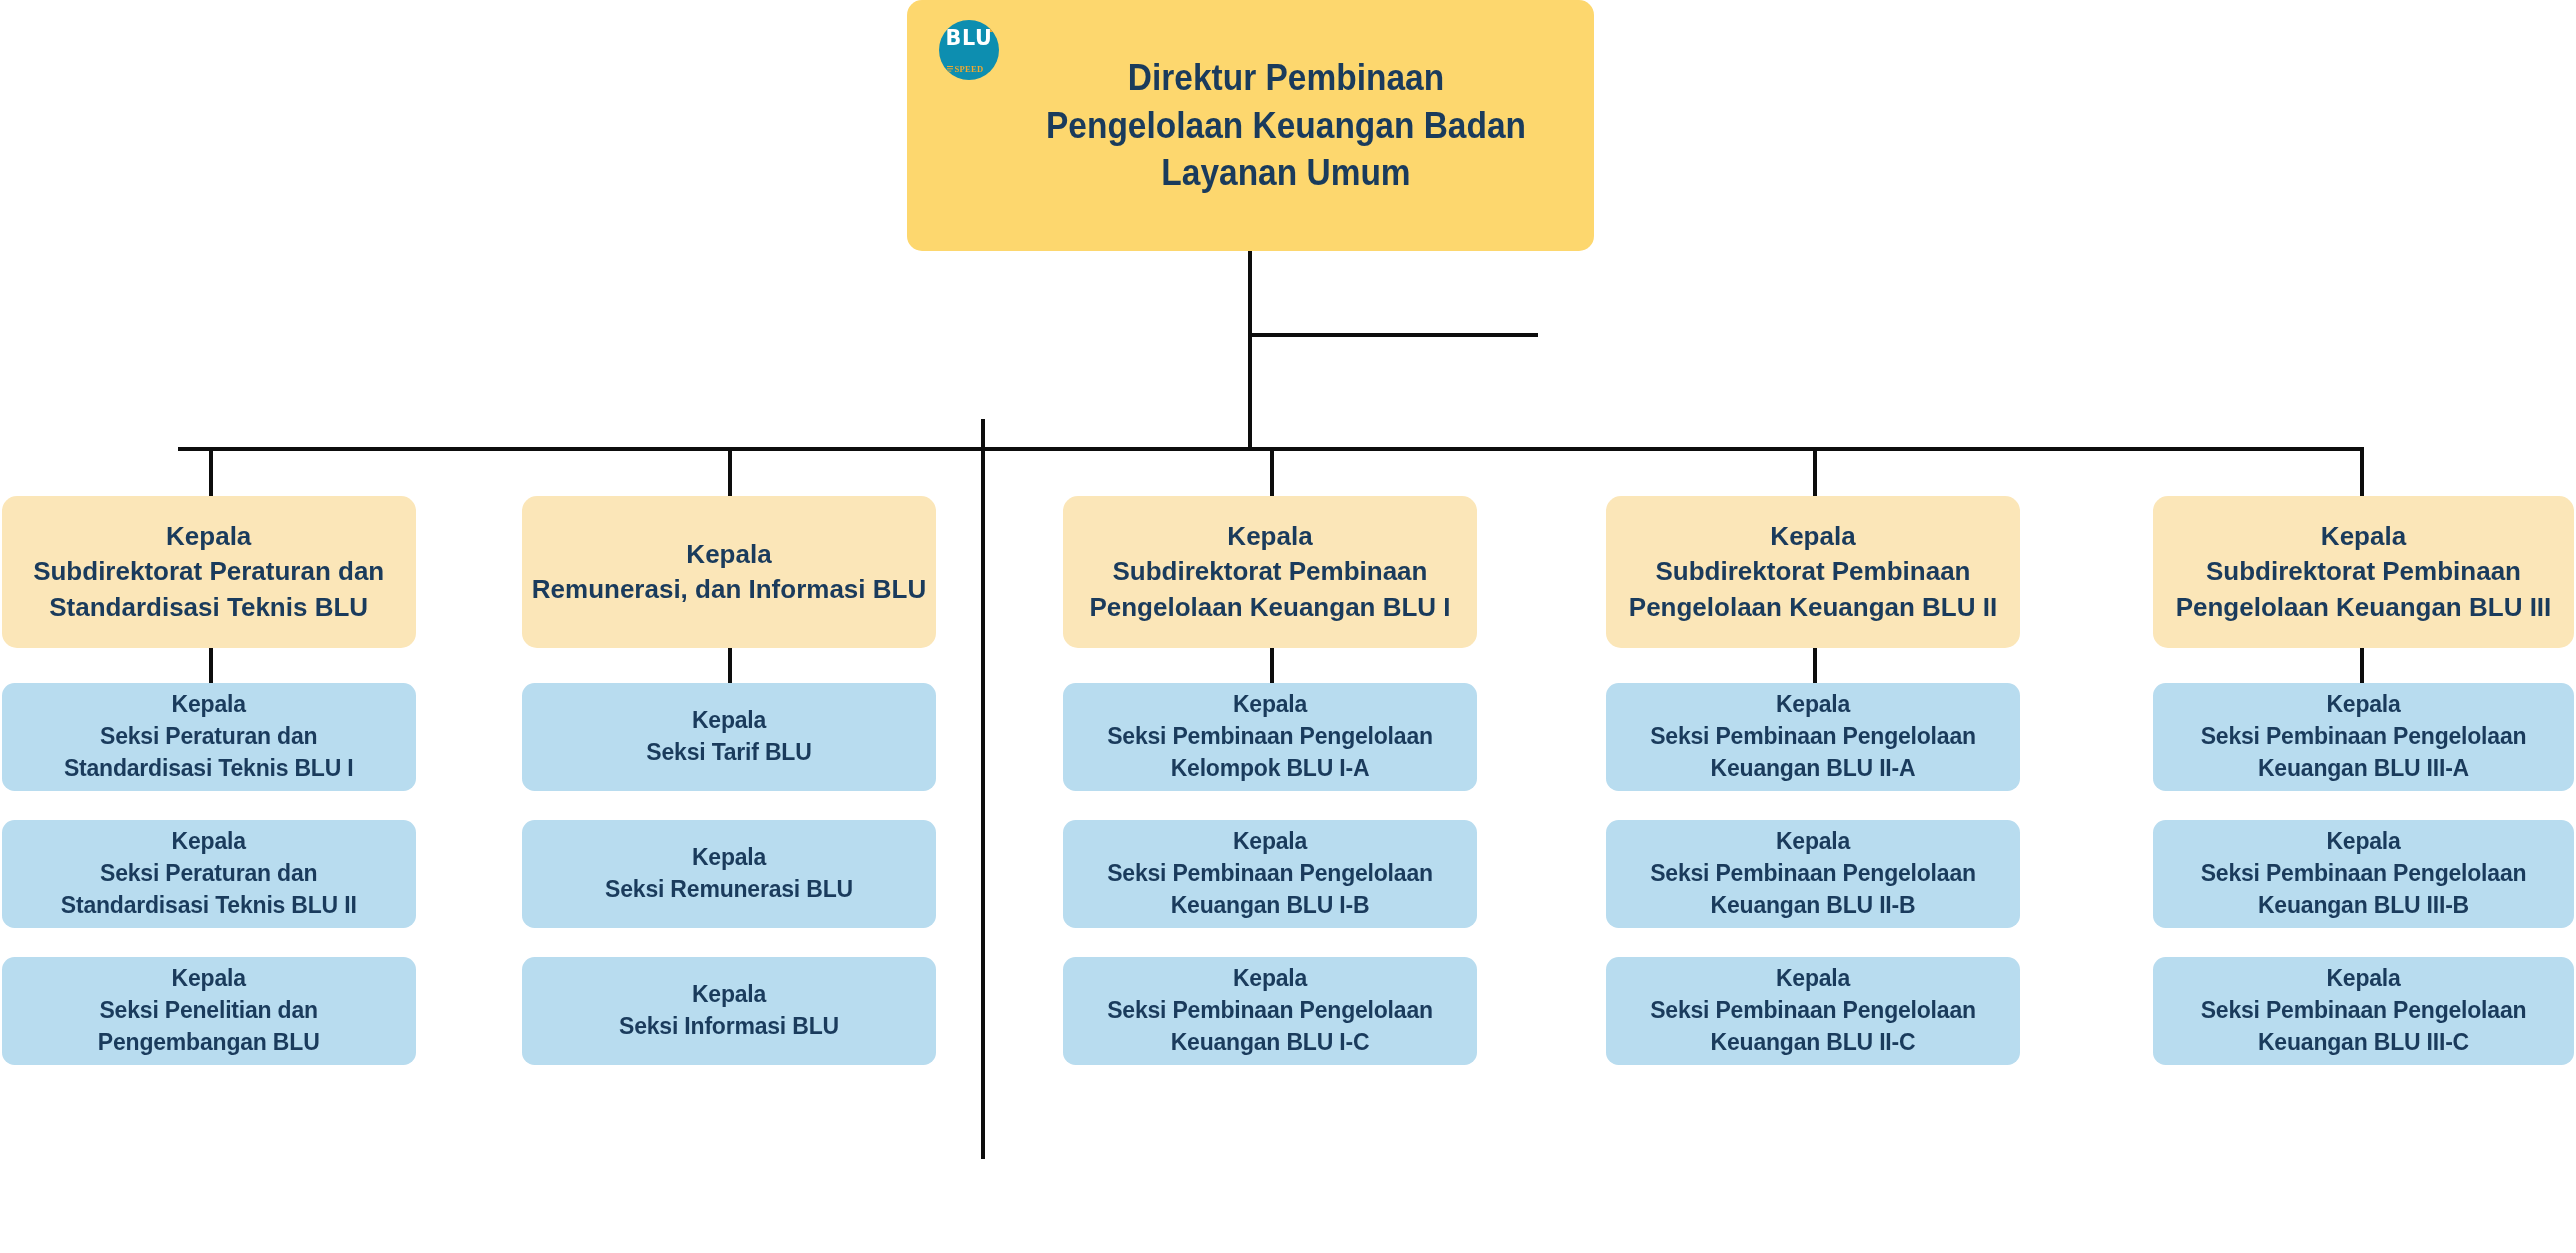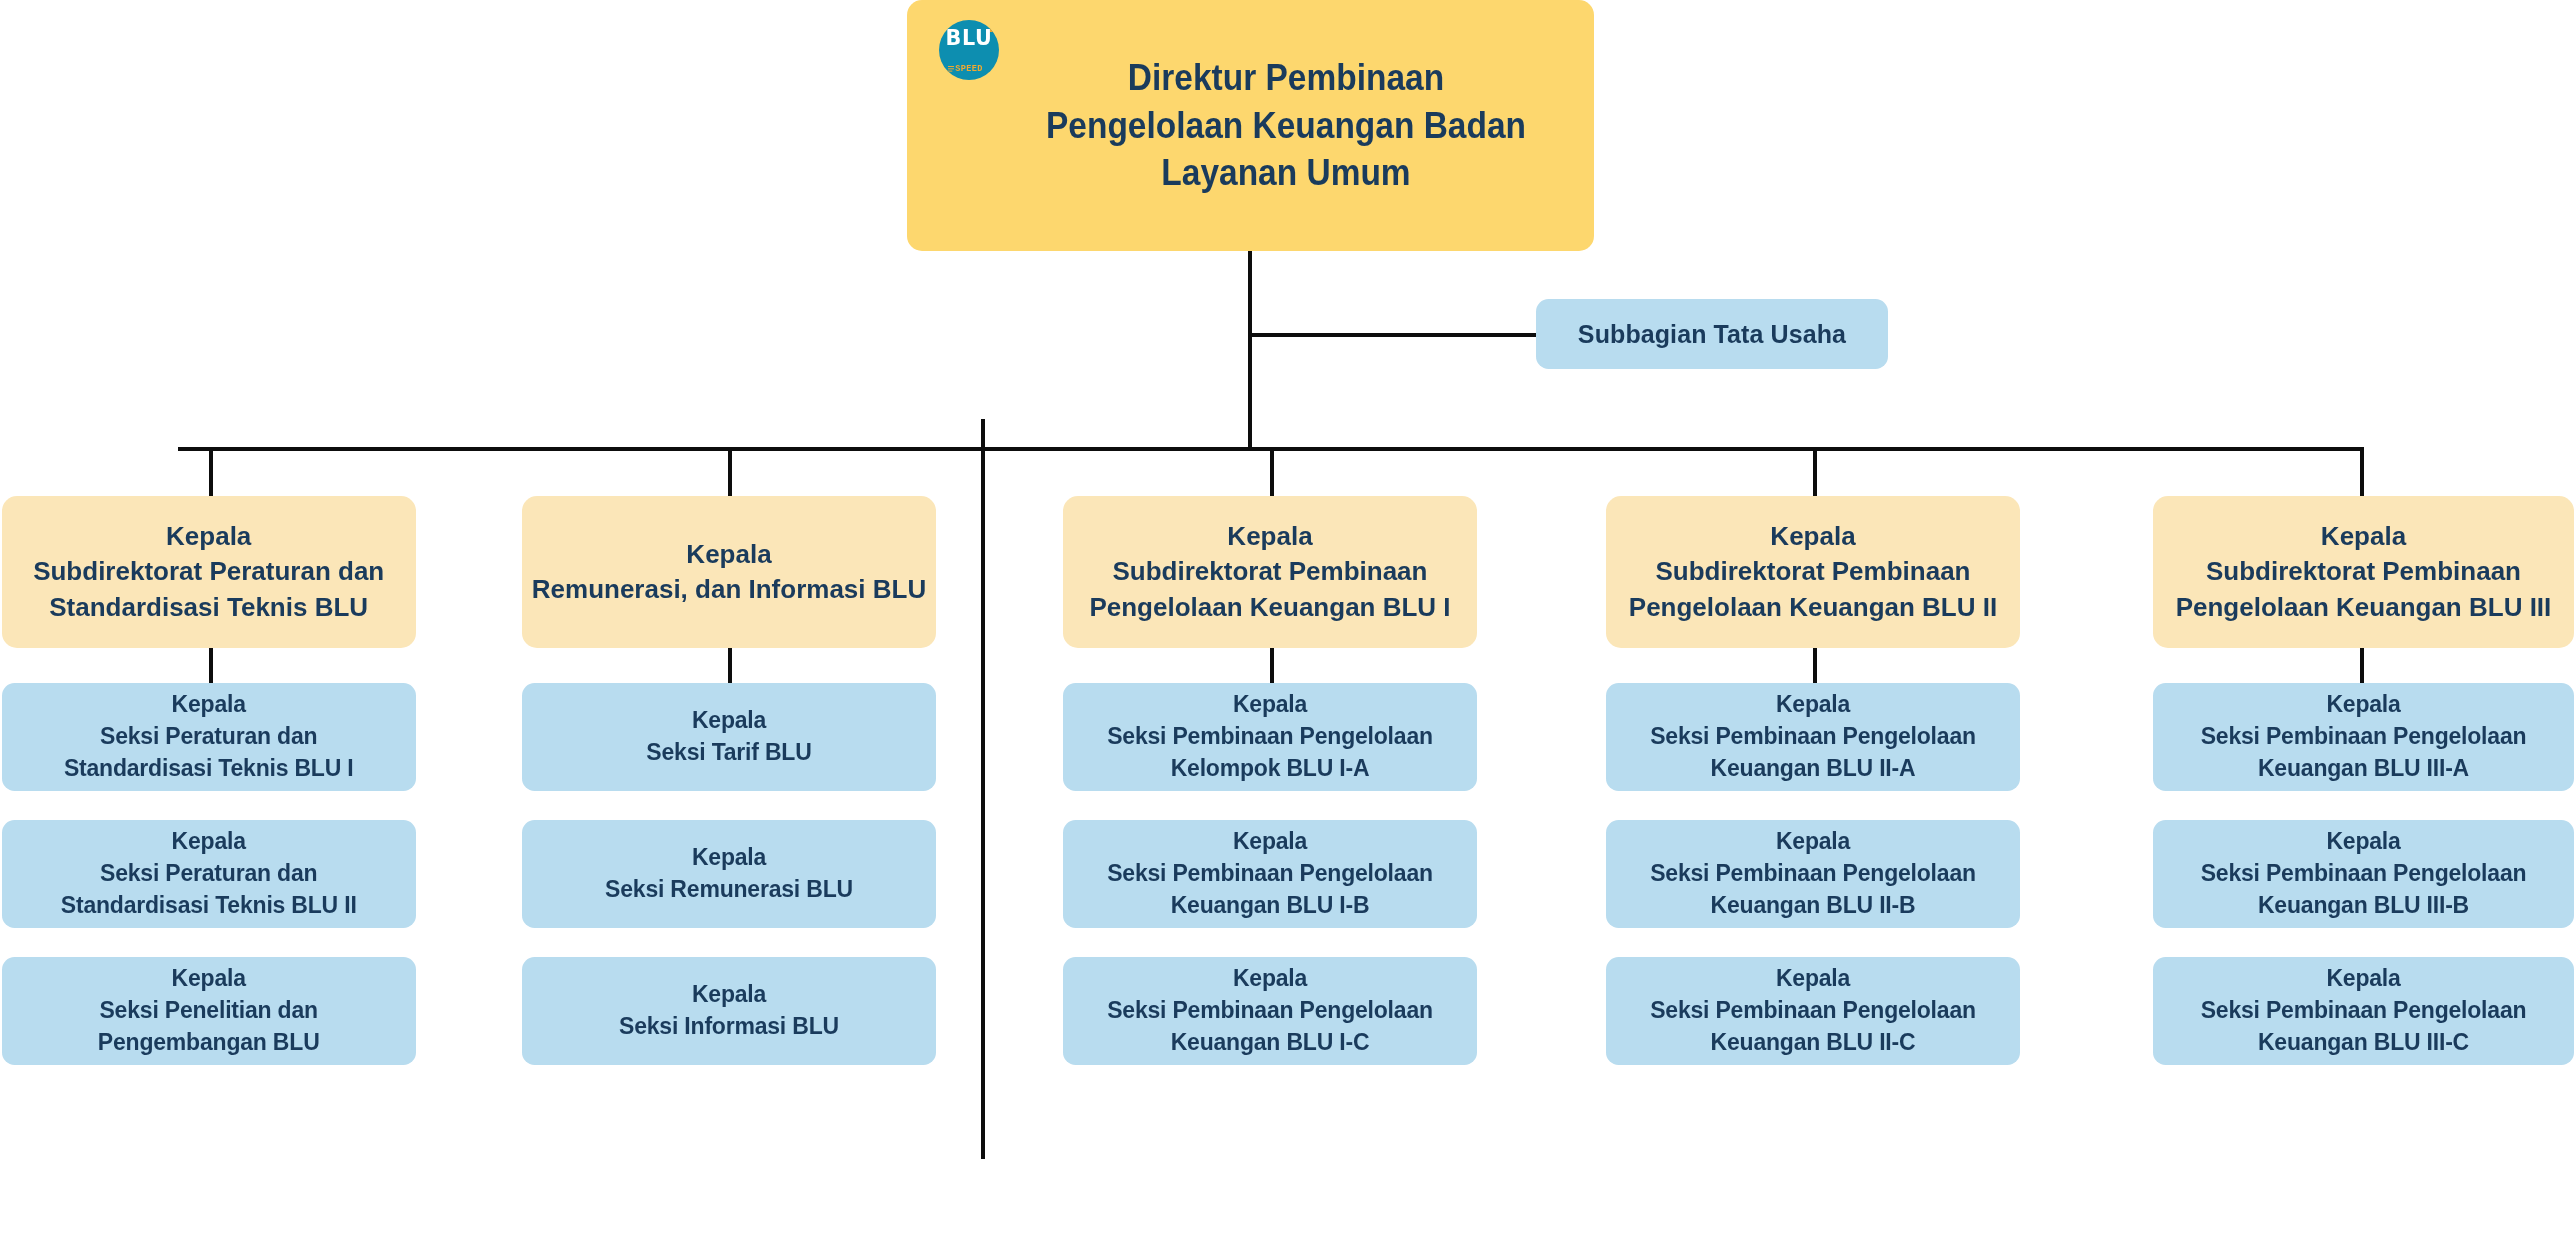--- a/index.html
+++ b/index.html
@@ -87,21 +87,21 @@
     content: "";
     position: absolute;
     right: -1.1px;
     top: -2.3px;
     width: 4px;
     height: 6.3px;
     background: #f0a830;
     border-radius: 0.6px;
   }
   .logo-sub {
-    font-family: Liberation Mono, monospace;
+    font-family: Liberation Serif, serif;
     font-weight: bold;
     font-size: 8.6px;
     letter-spacing: 0.3px;
     color: #f0a830;
     line-height: 1;
     margin-top: 17px;
     position: relative;
   }
   .logo-sub::before {
     content: "";
@@ -210,23 +210,20 @@
       <span class="logo-main">BLU</span>
       <span class="logo-sub">SPEED</span>
     </div>
     <div class="root-title">
       <span class="nl">Direktur Pembinaan</span>
       <span class="nl">Pengelolaan Keuangan Badan</span>
       <span class="nl">Layanan Umum</span>
     </div>
   </div>
 
-  <div class="node staff-node">
-    <span>Subbagian Tata Usaha</span>
-  </div>
 
   <div class="node sub-node" style="left:1.7px; top:496px; width:414px;">
     <div>
       <span class="nl">Kepala</span>
       <span class="nl">Subdirektorat Peraturan dan</span>
       <span class="nl">Standardisasi Teknis BLU</span>
     </div>
   </div>
   <div class="node seksi-node" style="left:1.7px; top:683px; width:414px;">
     <div>

